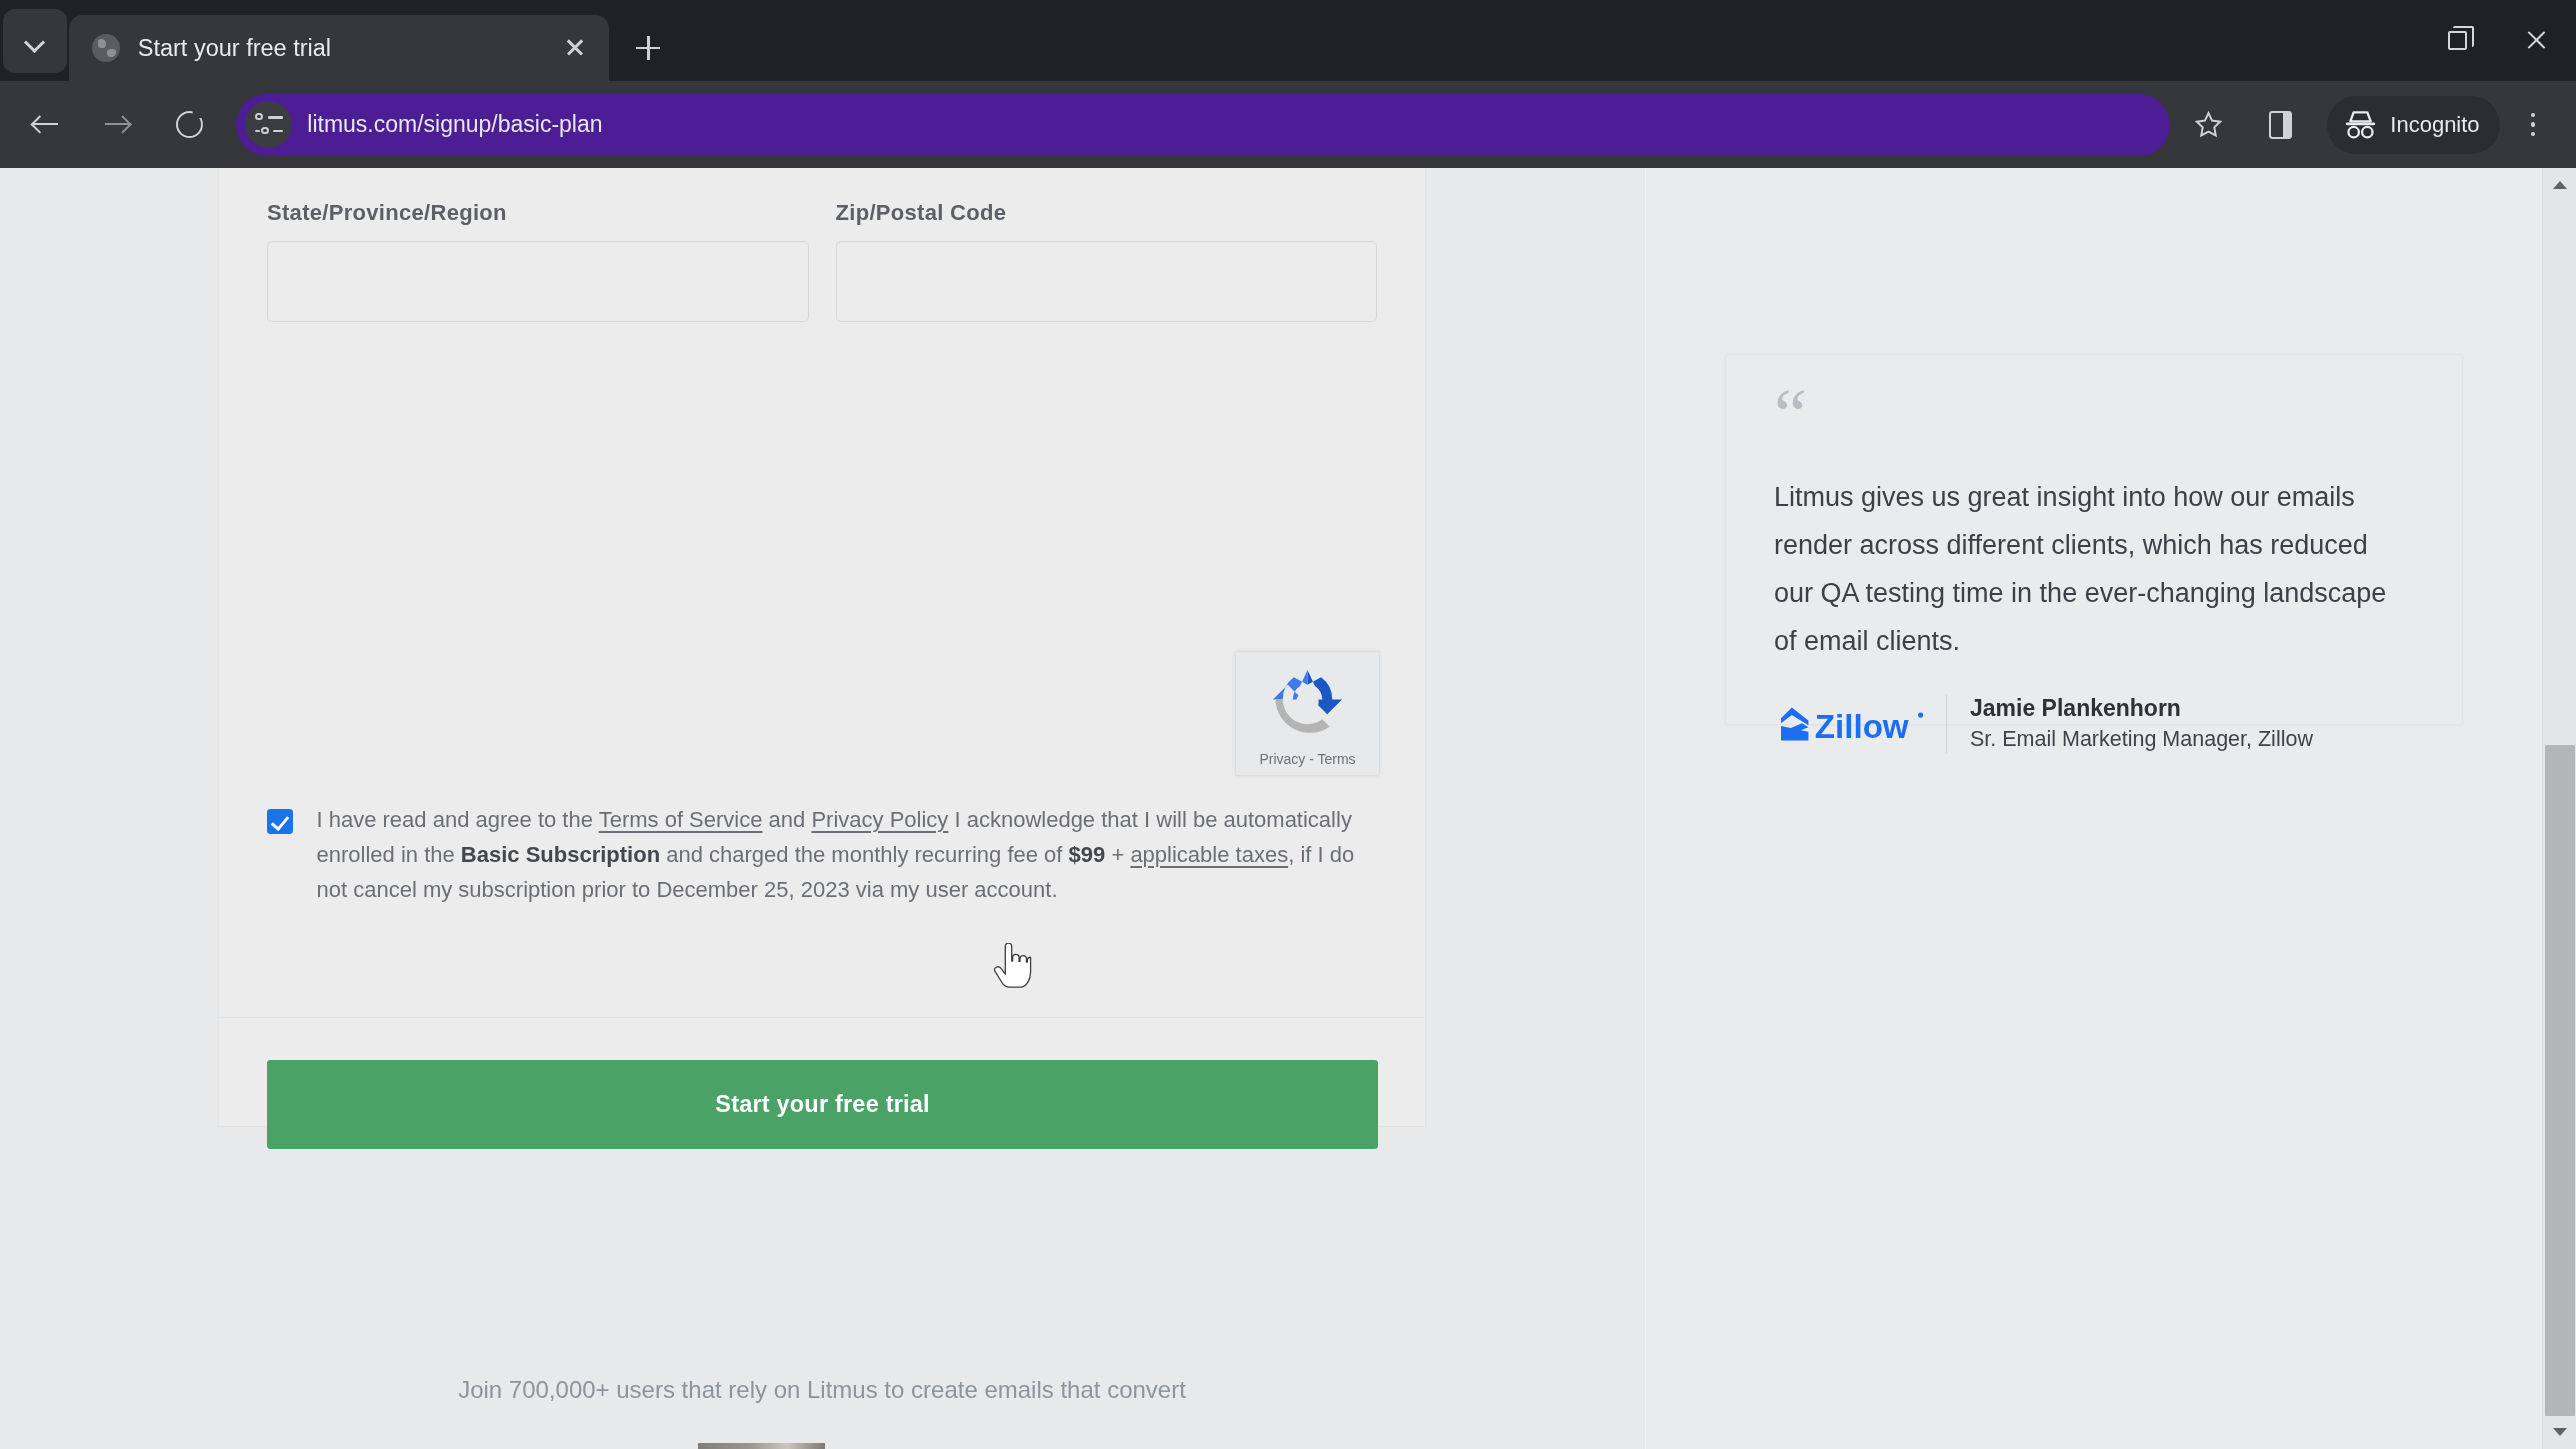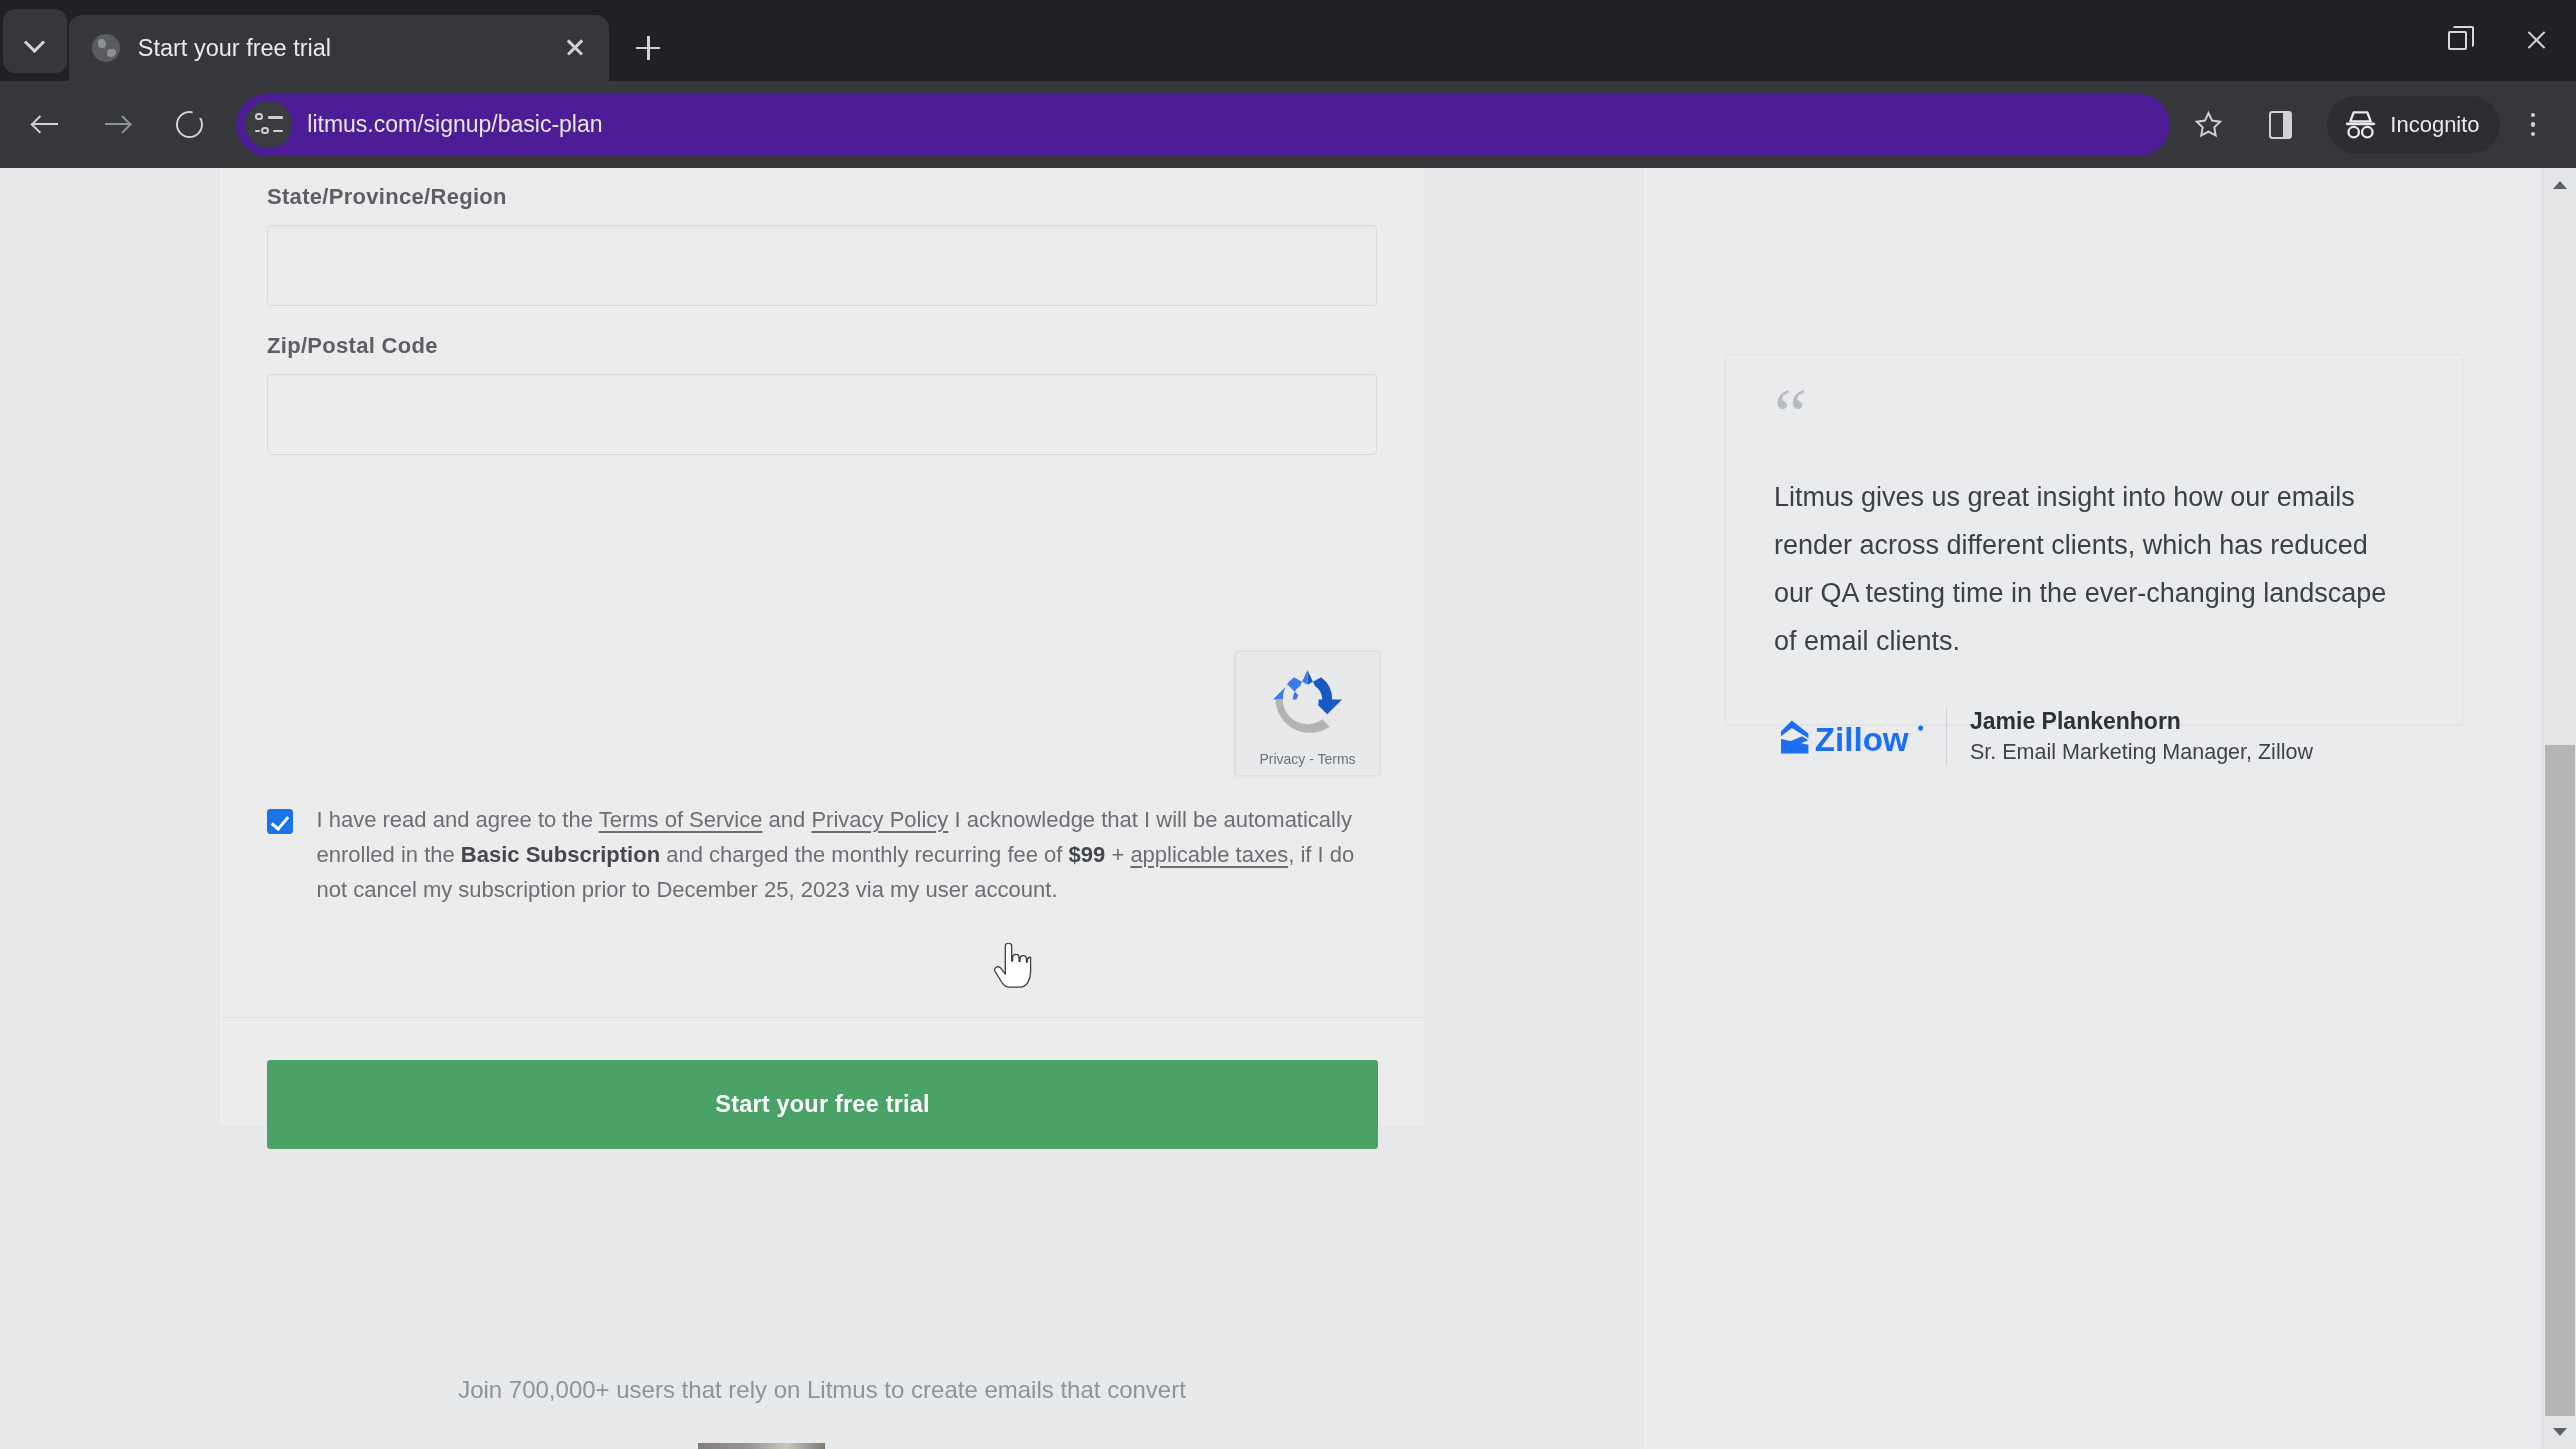--- a/index.html
+++ b/index.html
@@ -202,21 +202,21 @@
   }
 
   
   .form-card {
     position: absolute; left: 218px; top: 0px; width: 1208px; height: 959px;
     background: #ececed;
     border-left: 1px solid #e2e3e4; border-right: 1px solid #e2e3e4;
     border-bottom: 1px solid #e2e3e4;
   }
   .fields-row {
-    display: flex; gap: 27px; padding: 16px 48px 0 48px; flex-direction: column;
+    display: flex; gap: 27px; padding: 32px 48px 0 48px;
   }
   .field { flex: 1 1 0; }
   .field-label {
     font-size: 22px; font-weight: bold; color: #5c6066;
     letter-spacing: 0.3px; margin-bottom: 14.8px;
   }
   .field-input {
     width: 100%; height: 81px; background: #ececed;
     border: 1px solid #d7d8da; border-radius: 4.7px;
     font-size: 21.5px; color: #333; padding: 0 16px;
@@ -292,21 +292,21 @@
     padding: 39px 48px 0 48px;
     box-shadow: 0 0.7px 2px rgba(0,0,0,0.03);
   }
   .quote-mark {
     font-size: 74px; color: #b9bcc0; line-height: 0.55;
     font-family: "Liberation Serif", serif;
   }
   .quote-body {
     margin-top: 38px; font-size: 27px; line-height: 48px; color: #3d4046;
   }
-  .attrib { display: flex; align-items: center; margin-top: 43px; }
+  .attrib { display: flex; align-items: center; margin-top: 30px; }
   .zillow-logo { width: 153px; height: 42px; flex: 0 0 auto; }
   .attrib-sep {
     width: 1px; height: 58px; background: #cfd1d4; margin: 0 23px 0 19px;
   }
   .attrib-name { font-size: 23px; font-weight: bold; color: #2e3136; }
   .attrib-role { font-size: 21.5px; color: #3f4349; margin-top: 5.4px; }
 
   
   .scrollbar {
     position: absolute; right: 0; top: 168px; width: 34px; height: 1281px;

